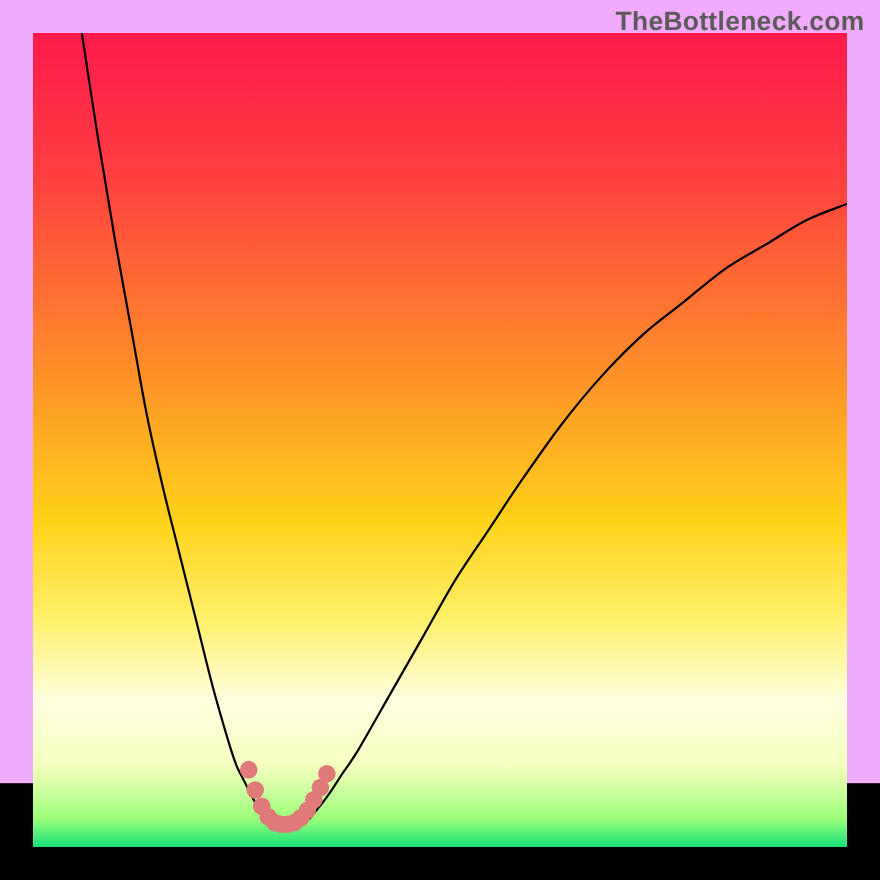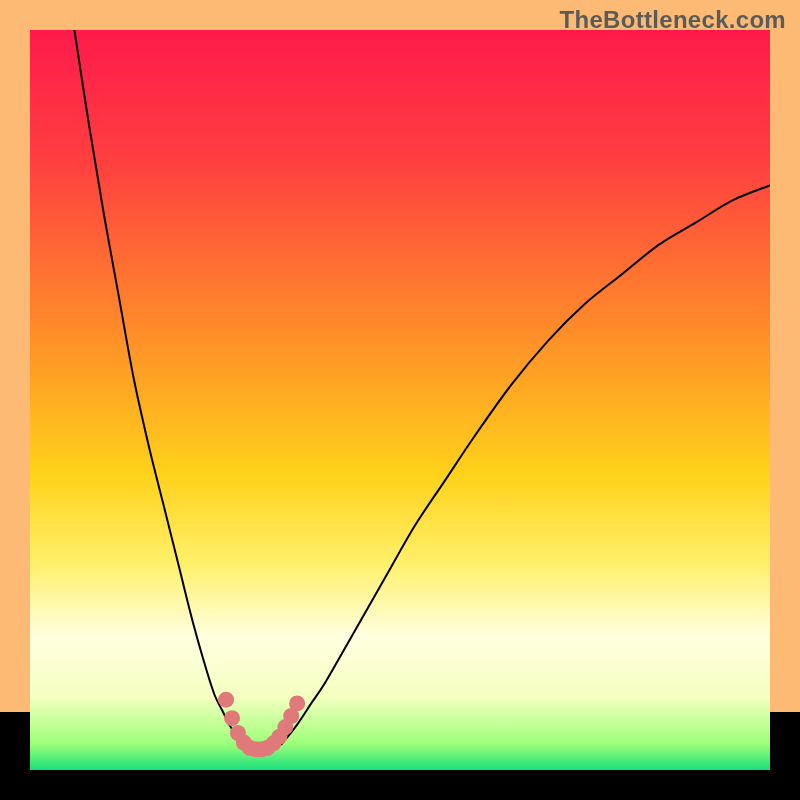--- a/index.html
+++ b/index.html
@@ -8,21 +8,21 @@
     width: 800px;
     height: 800px;
     background: #000;
     font-family: Arial, Helvetica, sans-serif;
     overflow: hidden;
   }
   .outer {
     position: relative;
     width: 800px;
     height: 712px;
-    background: #fdba74;
+    background: #f0abfc;
   }
   .watermark {
     position: absolute;
     top: 6px;
     right: 14px;
     color: #5b5b5b;
     font-size: 24px;
     font-weight: 600;
     letter-spacing: 0.3px;
     z-index: 20;

